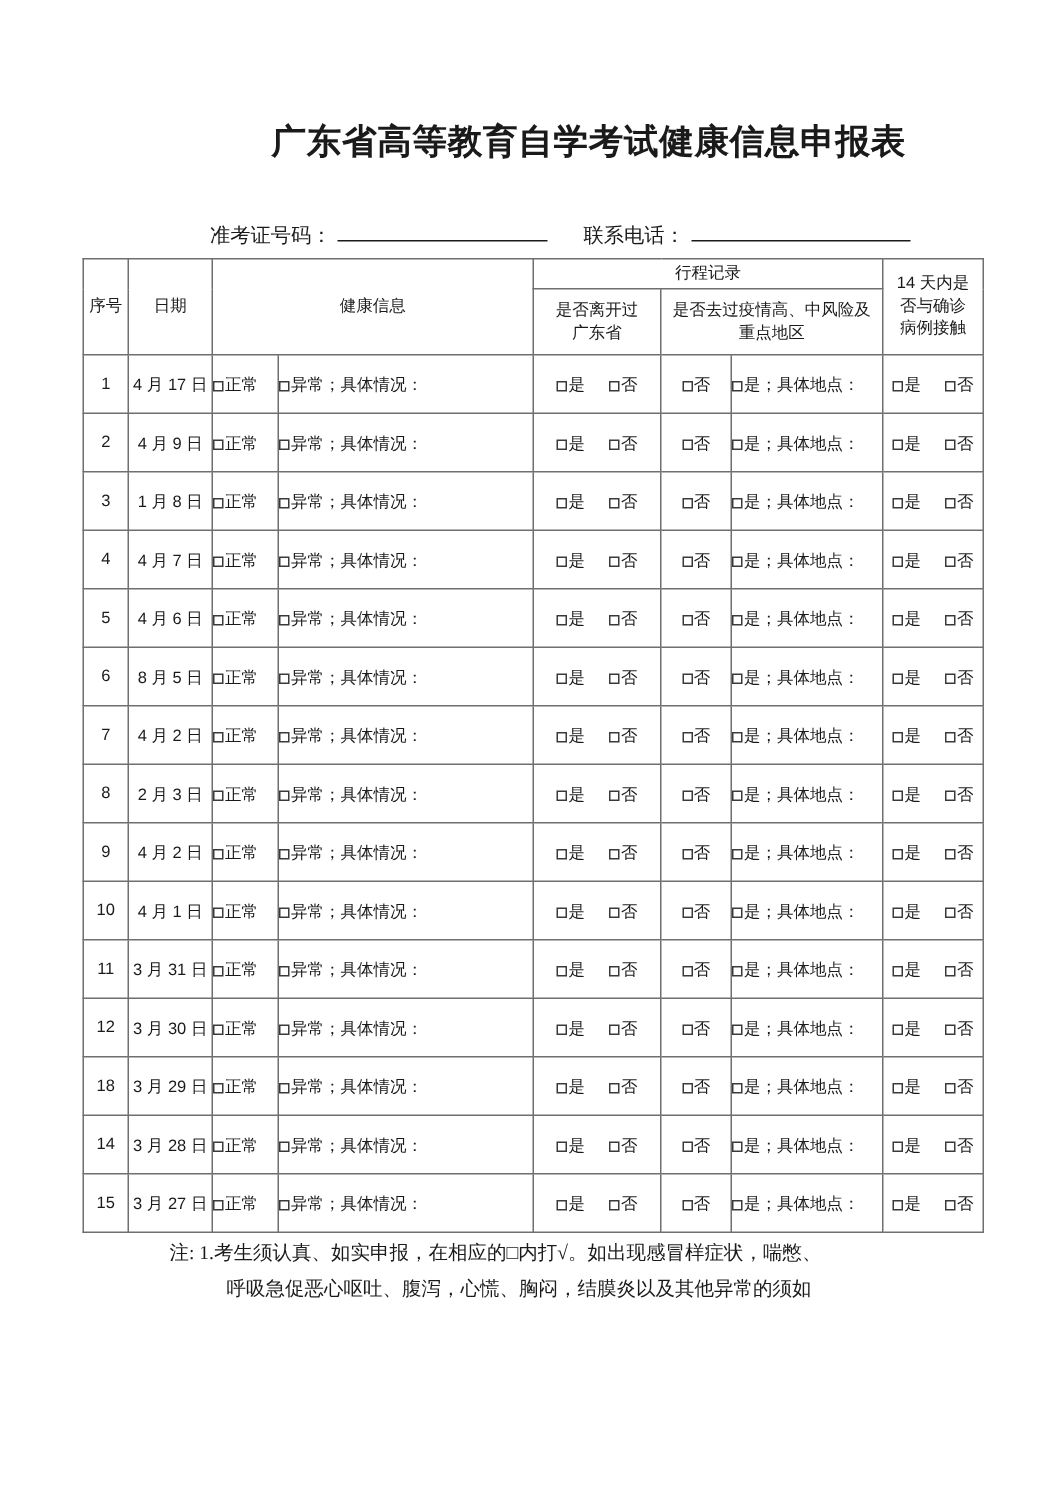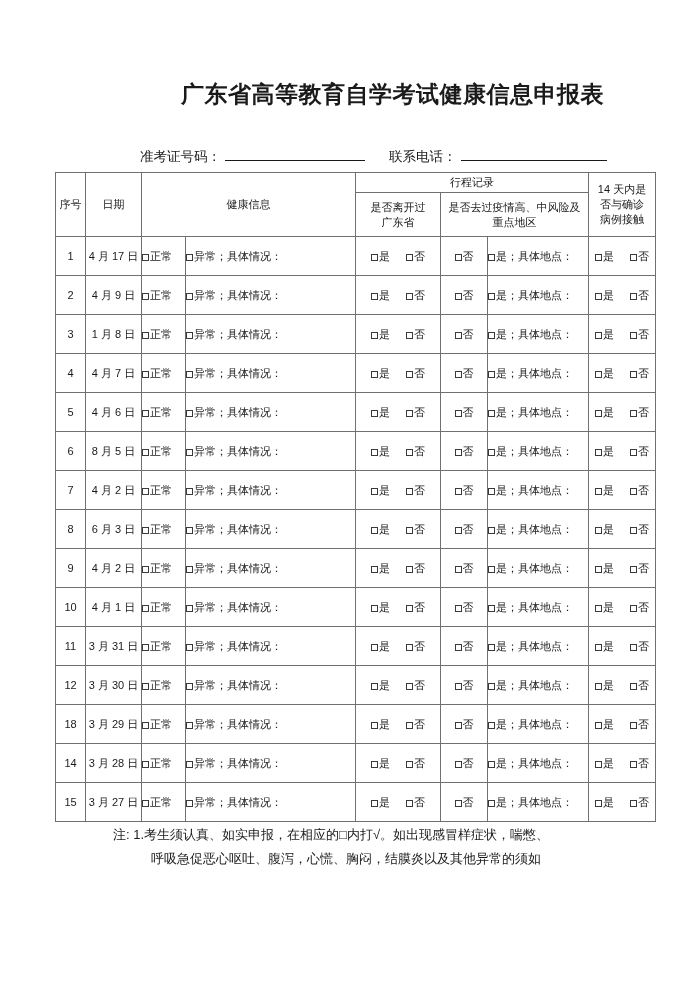--- a/index.html
+++ b/index.html
@@ -119,21 +119,21 @@
   .opt + .opt { margin-left: 16px; }
 
   
   .notes {
     position: absolute;
     left: 113px;
     top: 823px;
     width: 520px;
     font-size: 13px;
     line-height: 24px;
-    font-family: Liberation Sans, sans-serif;
+    font-family: Liberation Serif, serif;
     color: #1a1a1a;
   }
   .note-item { display: block; white-space: nowrap; }
   .note-1-l1 { text-indent: 0; }
   .note-1-l2 { padding-left: 38px; }
   .note-1-l3 { padding-left: 38px; }
   .note-2    { padding-left: 23px; }
 </style>
 </head>
 <body>
@@ -250,21 +250,21 @@
           <td class="c-date">4 月 2 日</td>
           <td class="c-normal"><span class="opt"><span class="cb"></span><span>正常</span></span></td>
           <td class="c-abnorm"><span class="opt"><span class="cb"></span><span>异常；具体情况：</span></span></td>
           <td class="c-leave"><span class="opt"><span class="cb"></span><span>是</span></span><span class="opt"><span class="cb"></span><span>否</span></span></td>
           <td class="c-riskno"><span class="opt"><span class="cb"></span><span>否</span></span></td>
           <td class="c-riskyes"><span class="opt"><span class="cb"></span><span>是；具体地点：</span></span></td>
           <td class="c-contact"><span class="opt"><span class="cb"></span><span>是</span></span><span class="opt"><span class="cb"></span><span>否</span></span></td>
         </tr>
         <tr class="body-row">
           <td class="c-index">8</td>
-          <td class="c-date">6 月 3 日</td>
+          <td class="c-date">2 月 3 日</td>
           <td class="c-normal"><span class="opt"><span class="cb"></span><span>正常</span></span></td>
           <td class="c-abnorm"><span class="opt"><span class="cb"></span><span>异常；具体情况：</span></span></td>
           <td class="c-leave"><span class="opt"><span class="cb"></span><span>是</span></span><span class="opt"><span class="cb"></span><span>否</span></span></td>
           <td class="c-riskno"><span class="opt"><span class="cb"></span><span>否</span></span></td>
           <td class="c-riskyes"><span class="opt"><span class="cb"></span><span>是；具体地点：</span></span></td>
           <td class="c-contact"><span class="opt"><span class="cb"></span><span>是</span></span><span class="opt"><span class="cb"></span><span>否</span></span></td>
         </tr>
         <tr class="body-row">
           <td class="c-index">9</td>
           <td class="c-date">4 月 2 日</td>

